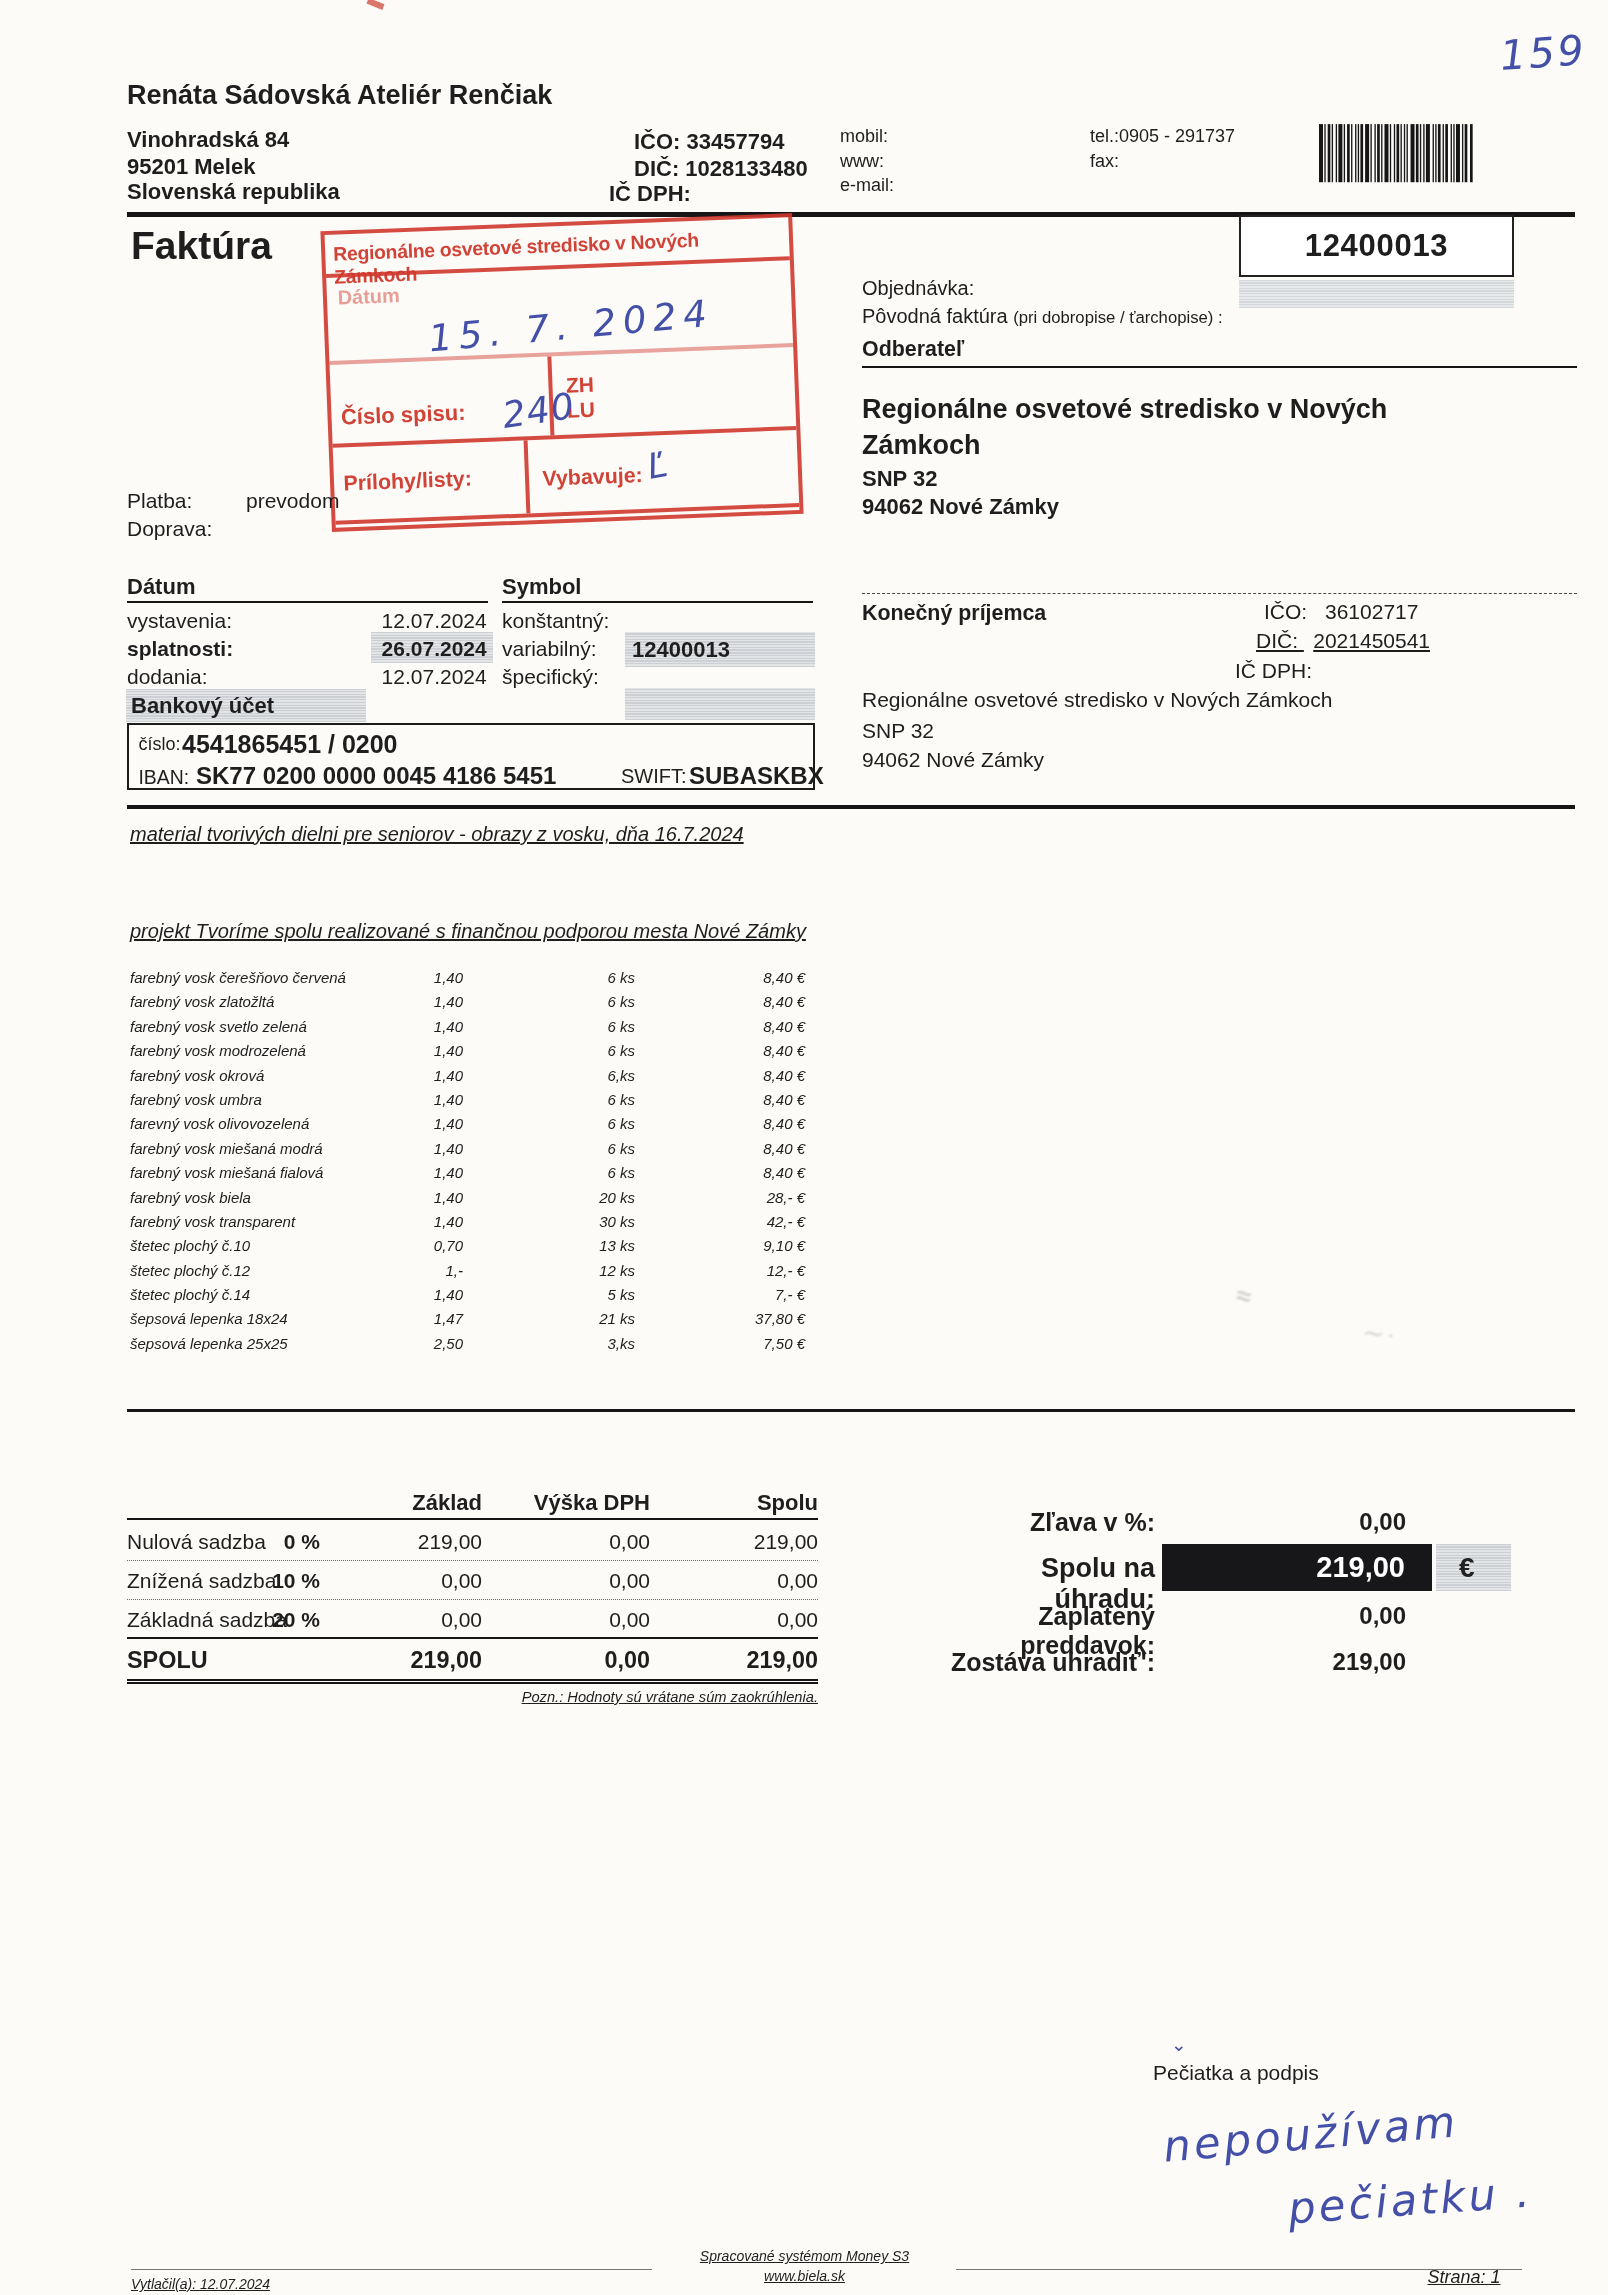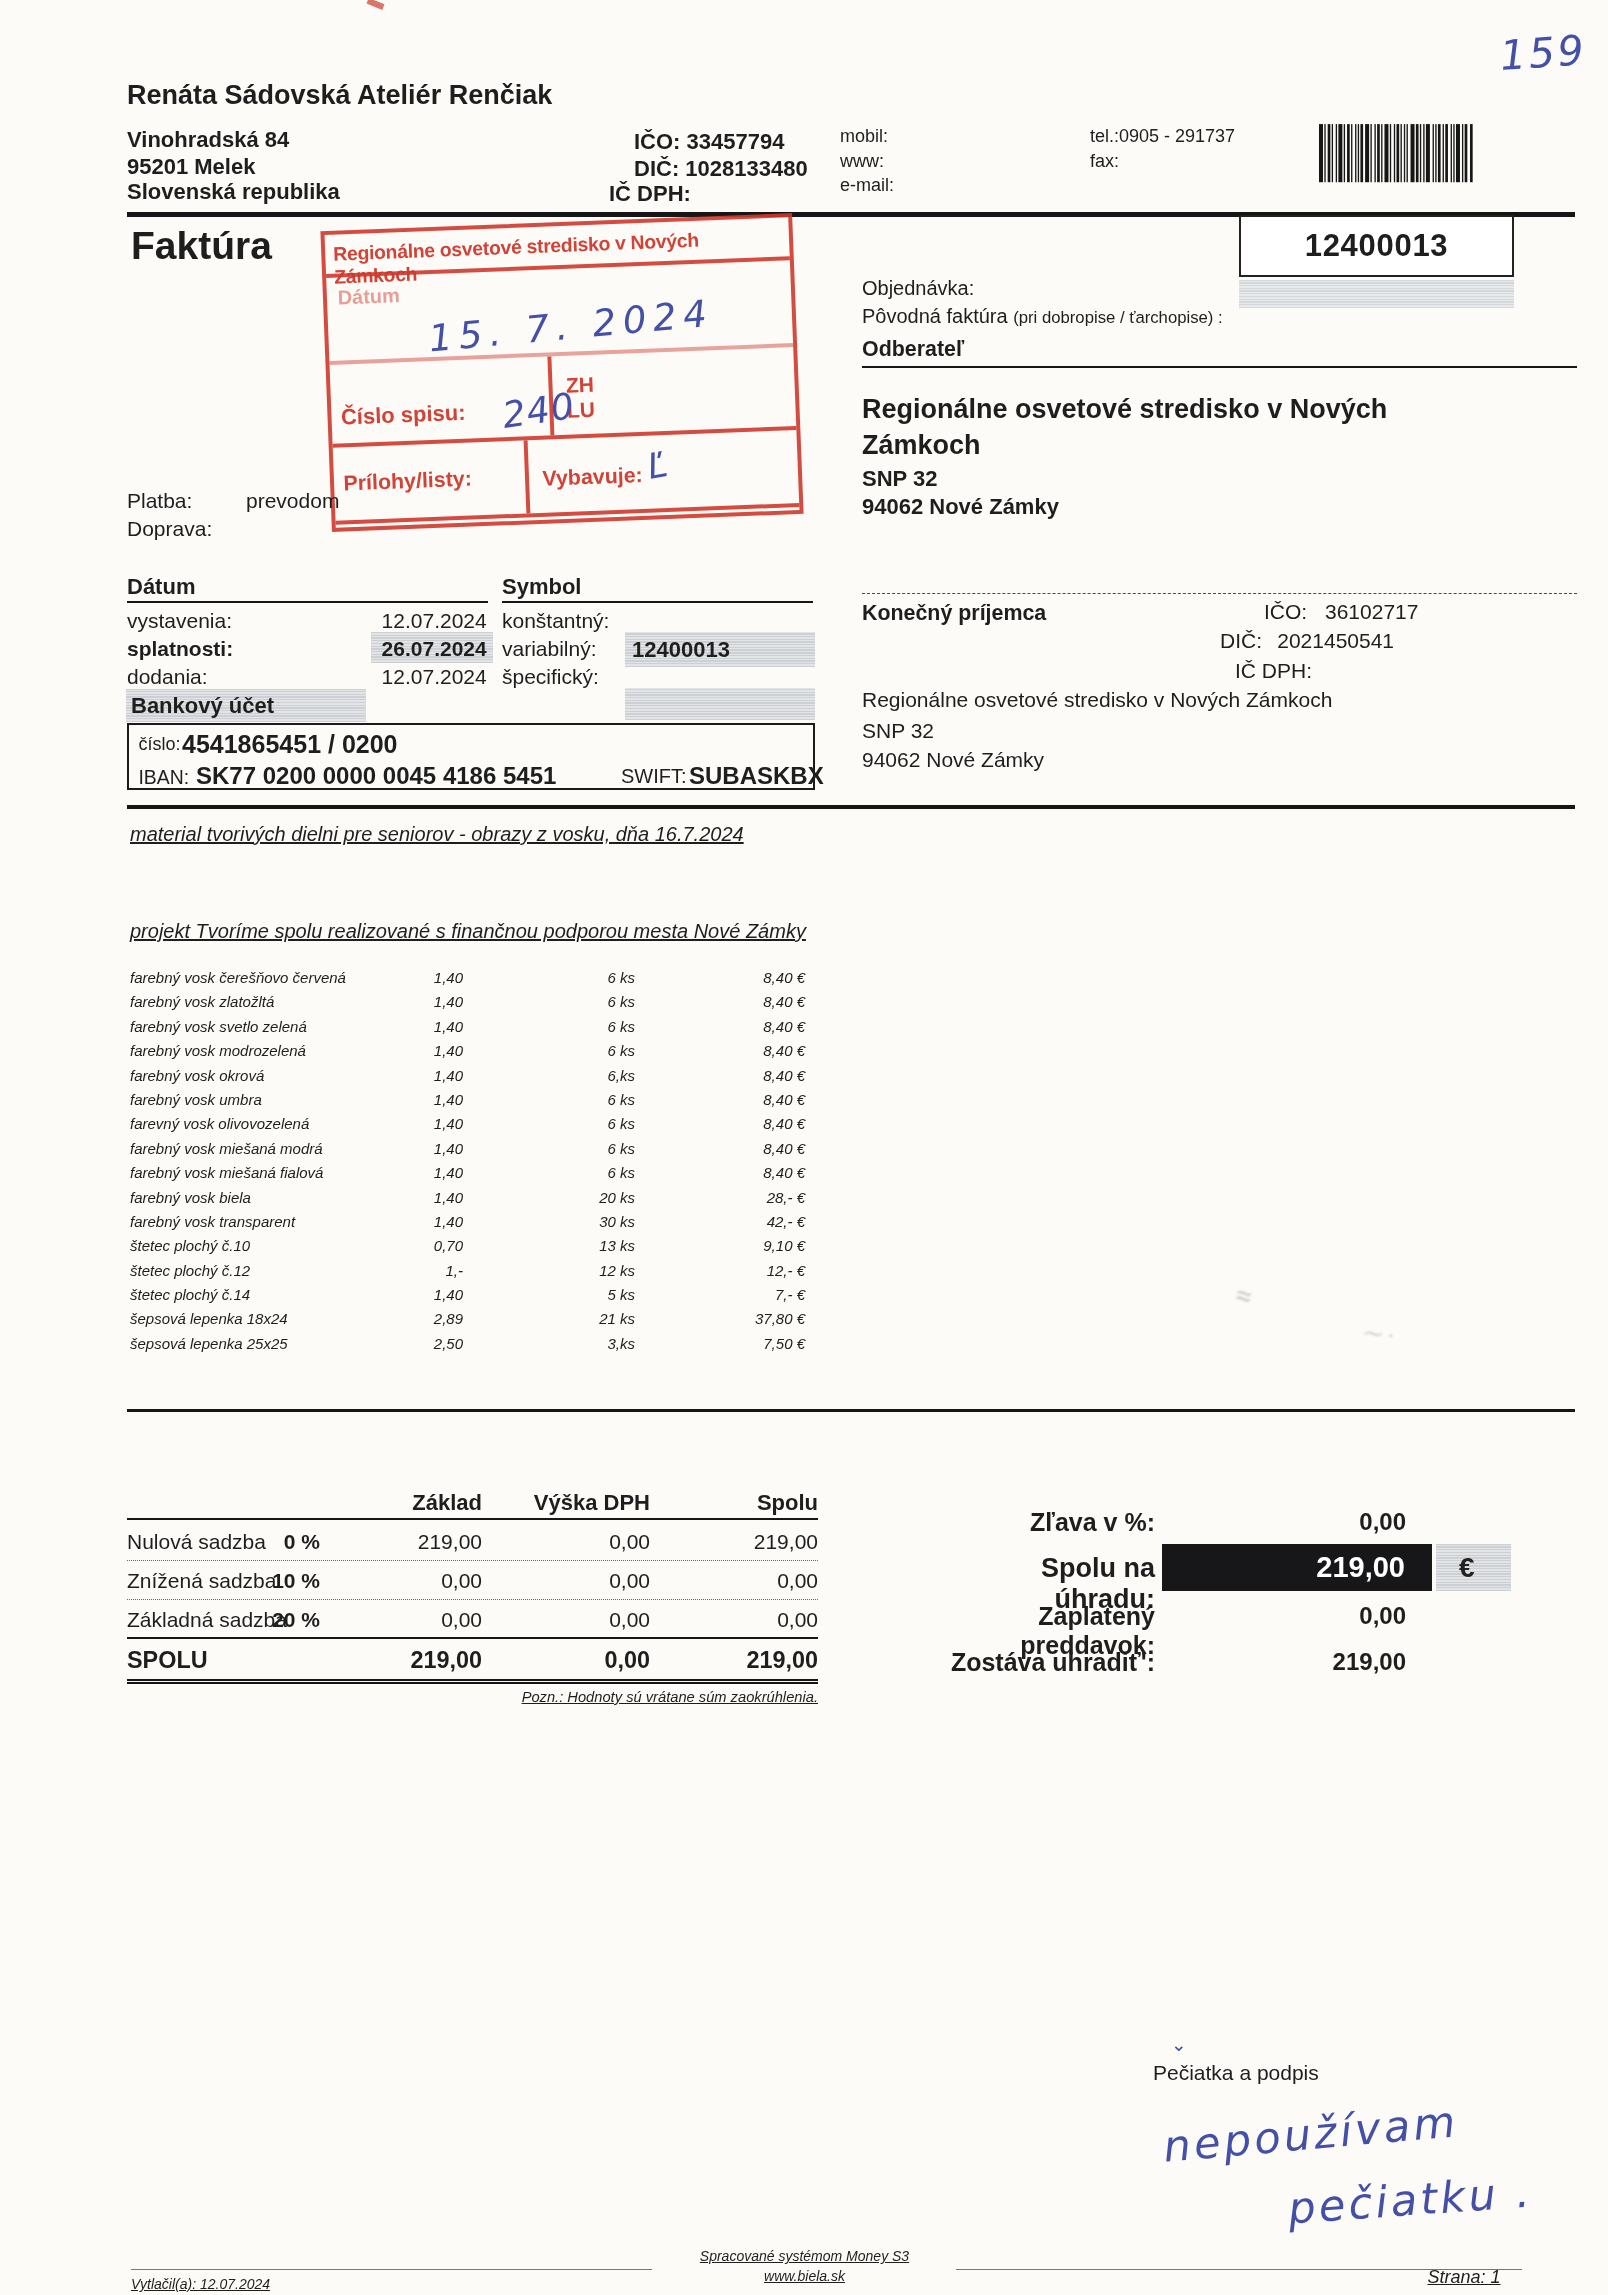--- a/index.html
+++ b/index.html
@@ -204,21 +204,21 @@
     <span class="abs" style="left:492px;top:40px;font-size:20px;">SWIFT:</span>
     <span class="abs b" style="left:560px;top:37px;font-size:24px;">SUBASKBX</span>
   </div>
 
   <div class="dashedline" style="left:862px;top:593px;width:715px;"></div>
   <div class="abs b" style="left:862px;top:601px;font-size:21.4px;">Konečný príjemca</div>
   <div class="abs" style="left:1264px;top:600px;font-size:21px;">
     <span>IČO:</span>
     <span style="margin-left:12px;">36102717</span>
   </div>
-  <div class="abs" style="left:1220px;top:629px;font-size:21px;">
+  <div class="abs" style="left:1256px;top:629px;font-size:21px;text-decoration:underline;">
     <span>DIČ:</span>
     <span style="margin-left:9.4px;">2021450541</span>
   </div>
   <div class="abs" style="left:1235px;top:659px;font-size:21px;">IČ DPH:</div>
   <div class="abs" style="left:862px;top:688px;font-size:21px;">Regionálne osvetové stredisko v Nových Zámkoch</div>
   <div class="abs" style="left:862px;top:719px;font-size:21px;">SNP 32</div>
   <div class="abs" style="left:862px;top:748px;font-size:21px;">94062  Nové Zámky</div>
 
   <div class="rule" style="left:127px;top:805px;width:1448px;height:4px;"></div>
 
@@ -305,21 +305,21 @@
         <span class="c-total">12,- €</span>
       </div>
       <div class="item-row">
         <span class="c-name">štetec plochý č.14</span>
         <span class="c-price">1,40</span>
         <span class="c-qty">5 ks</span>
         <span class="c-total">7,- €</span>
       </div>
       <div class="item-row">
         <span class="c-name">šepsová lepenka  18x24</span>
-        <span class="c-price">2,89</span>
+        <span class="c-price">1,47</span>
         <span class="c-qty">21 ks</span>
         <span class="c-total">37,80 €</span>
       </div>
       <div class="item-row">
         <span class="c-name">šepsová lepenka  25x25</span>
         <span class="c-price">2,50</span>
         <span class="c-qty">3,ks</span>
         <span class="c-total">7,50 €</span>
       </div>
   </div>

